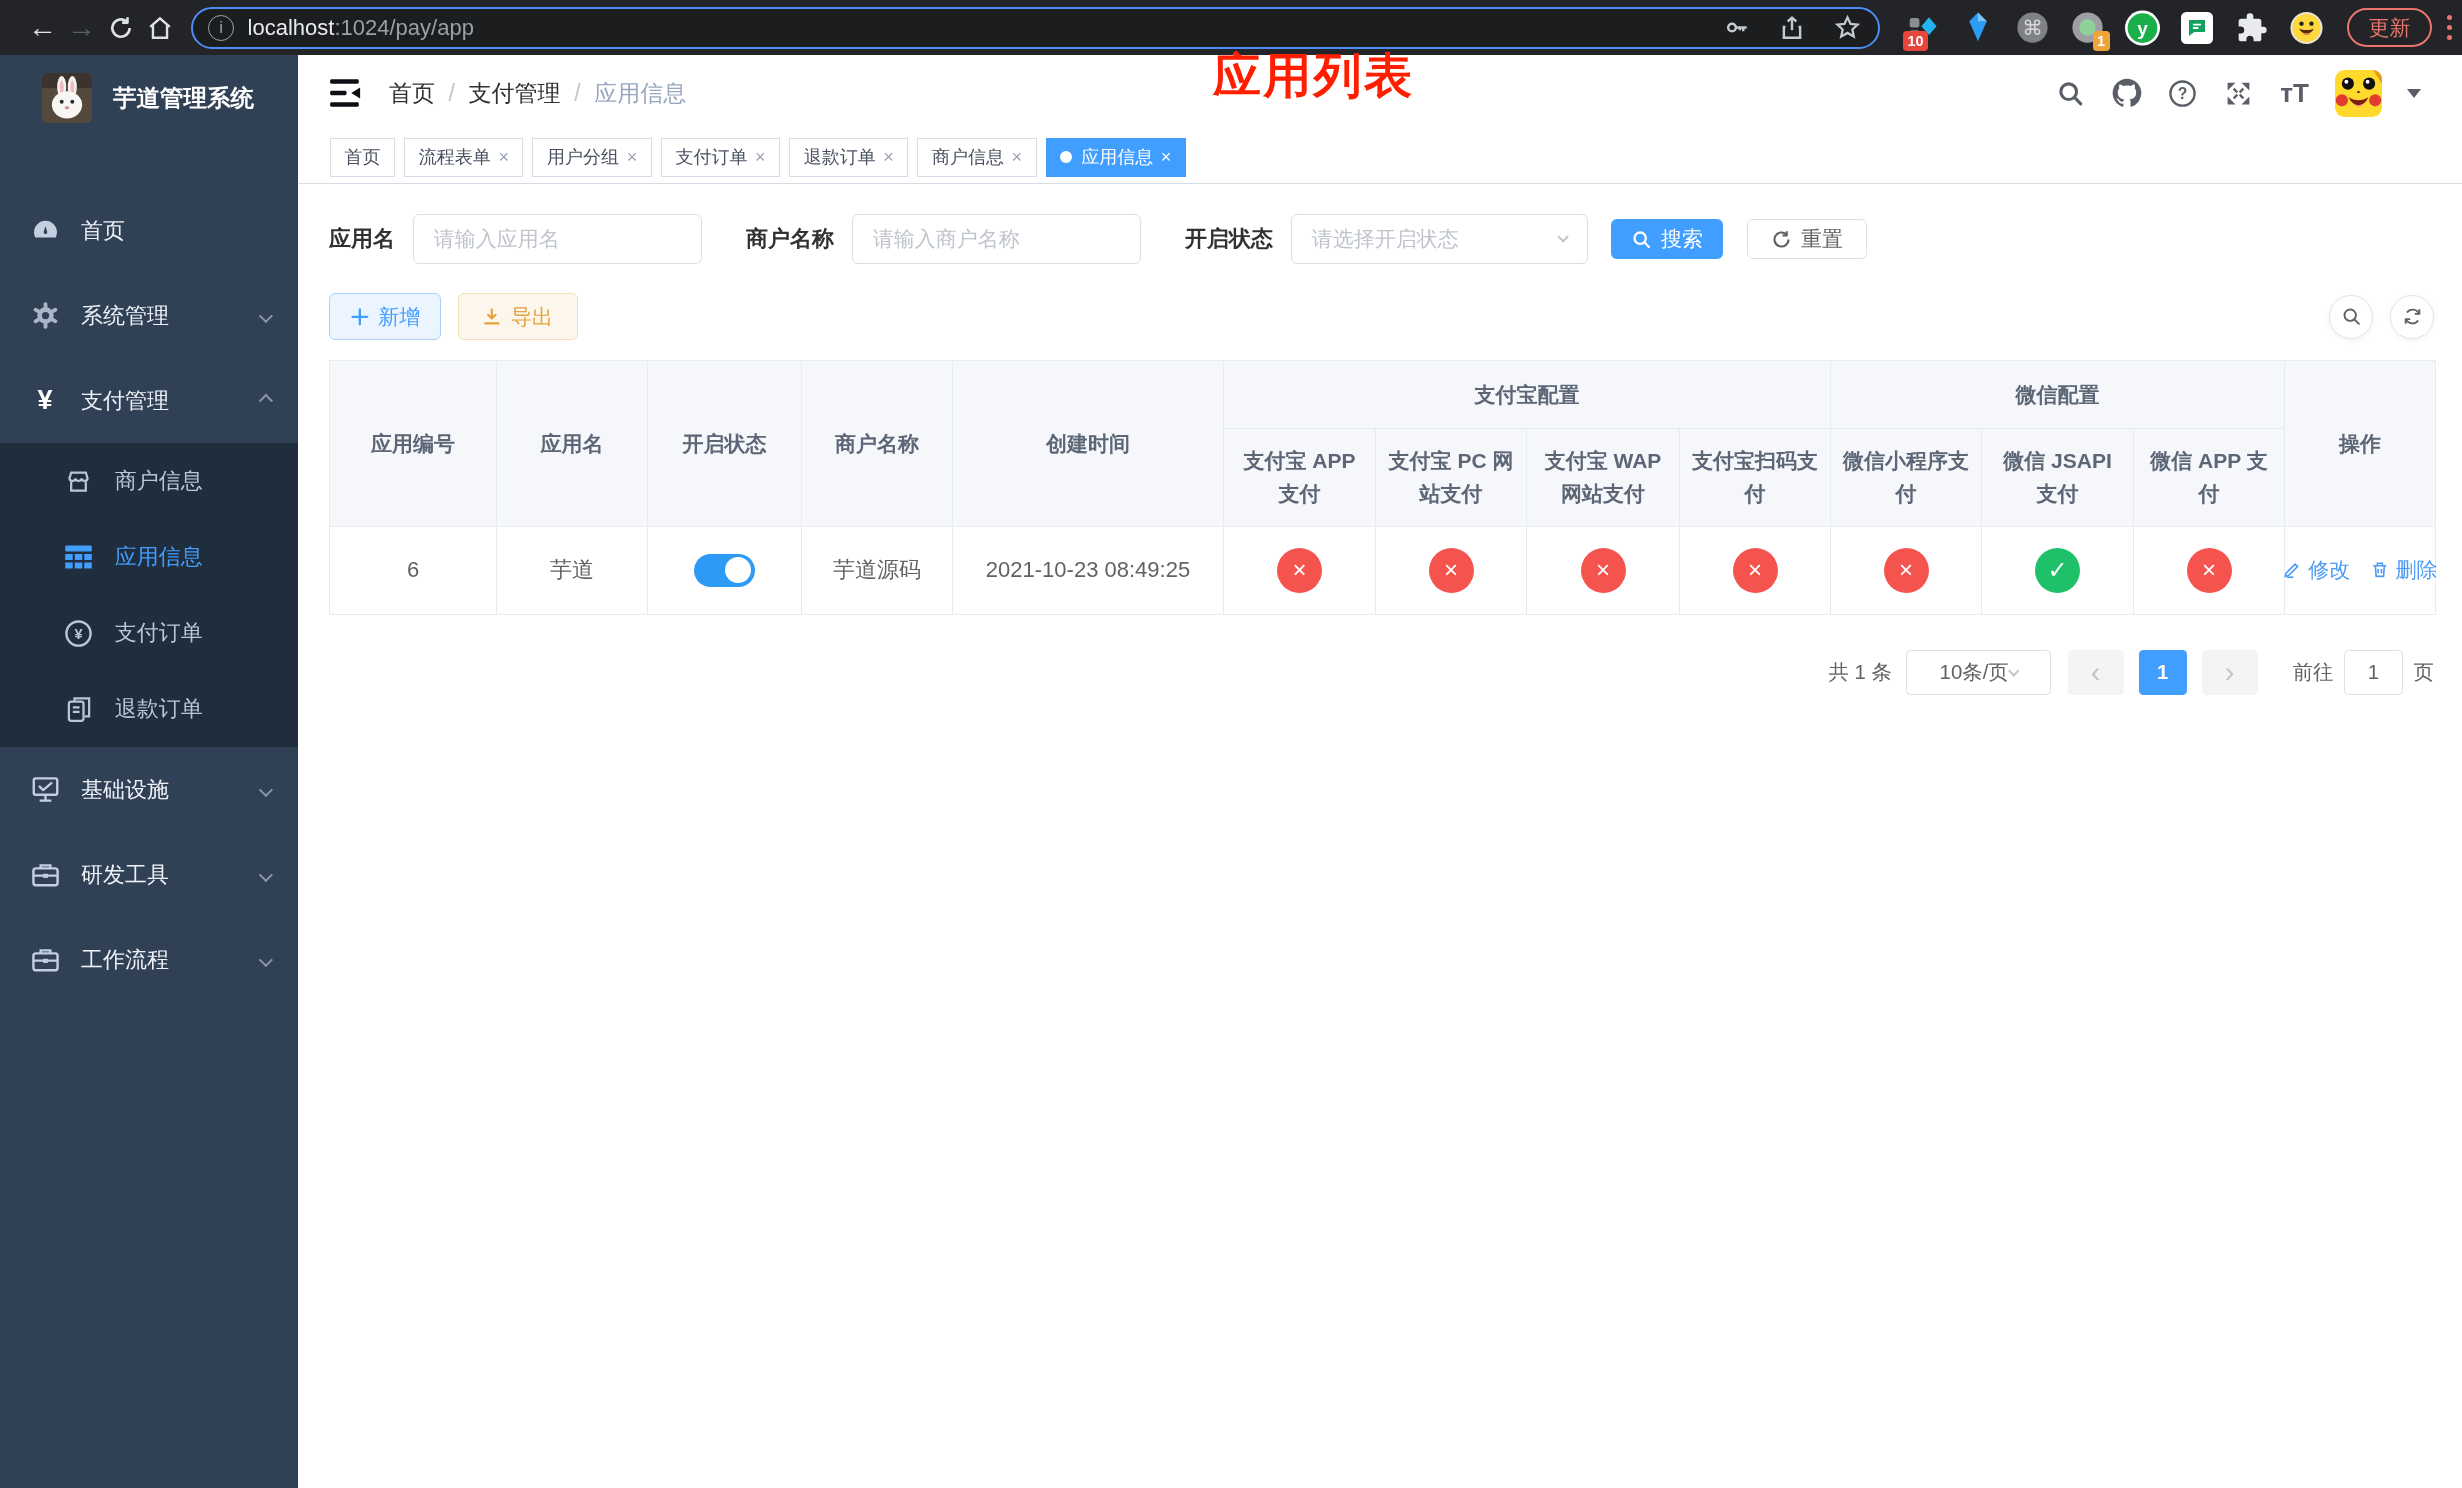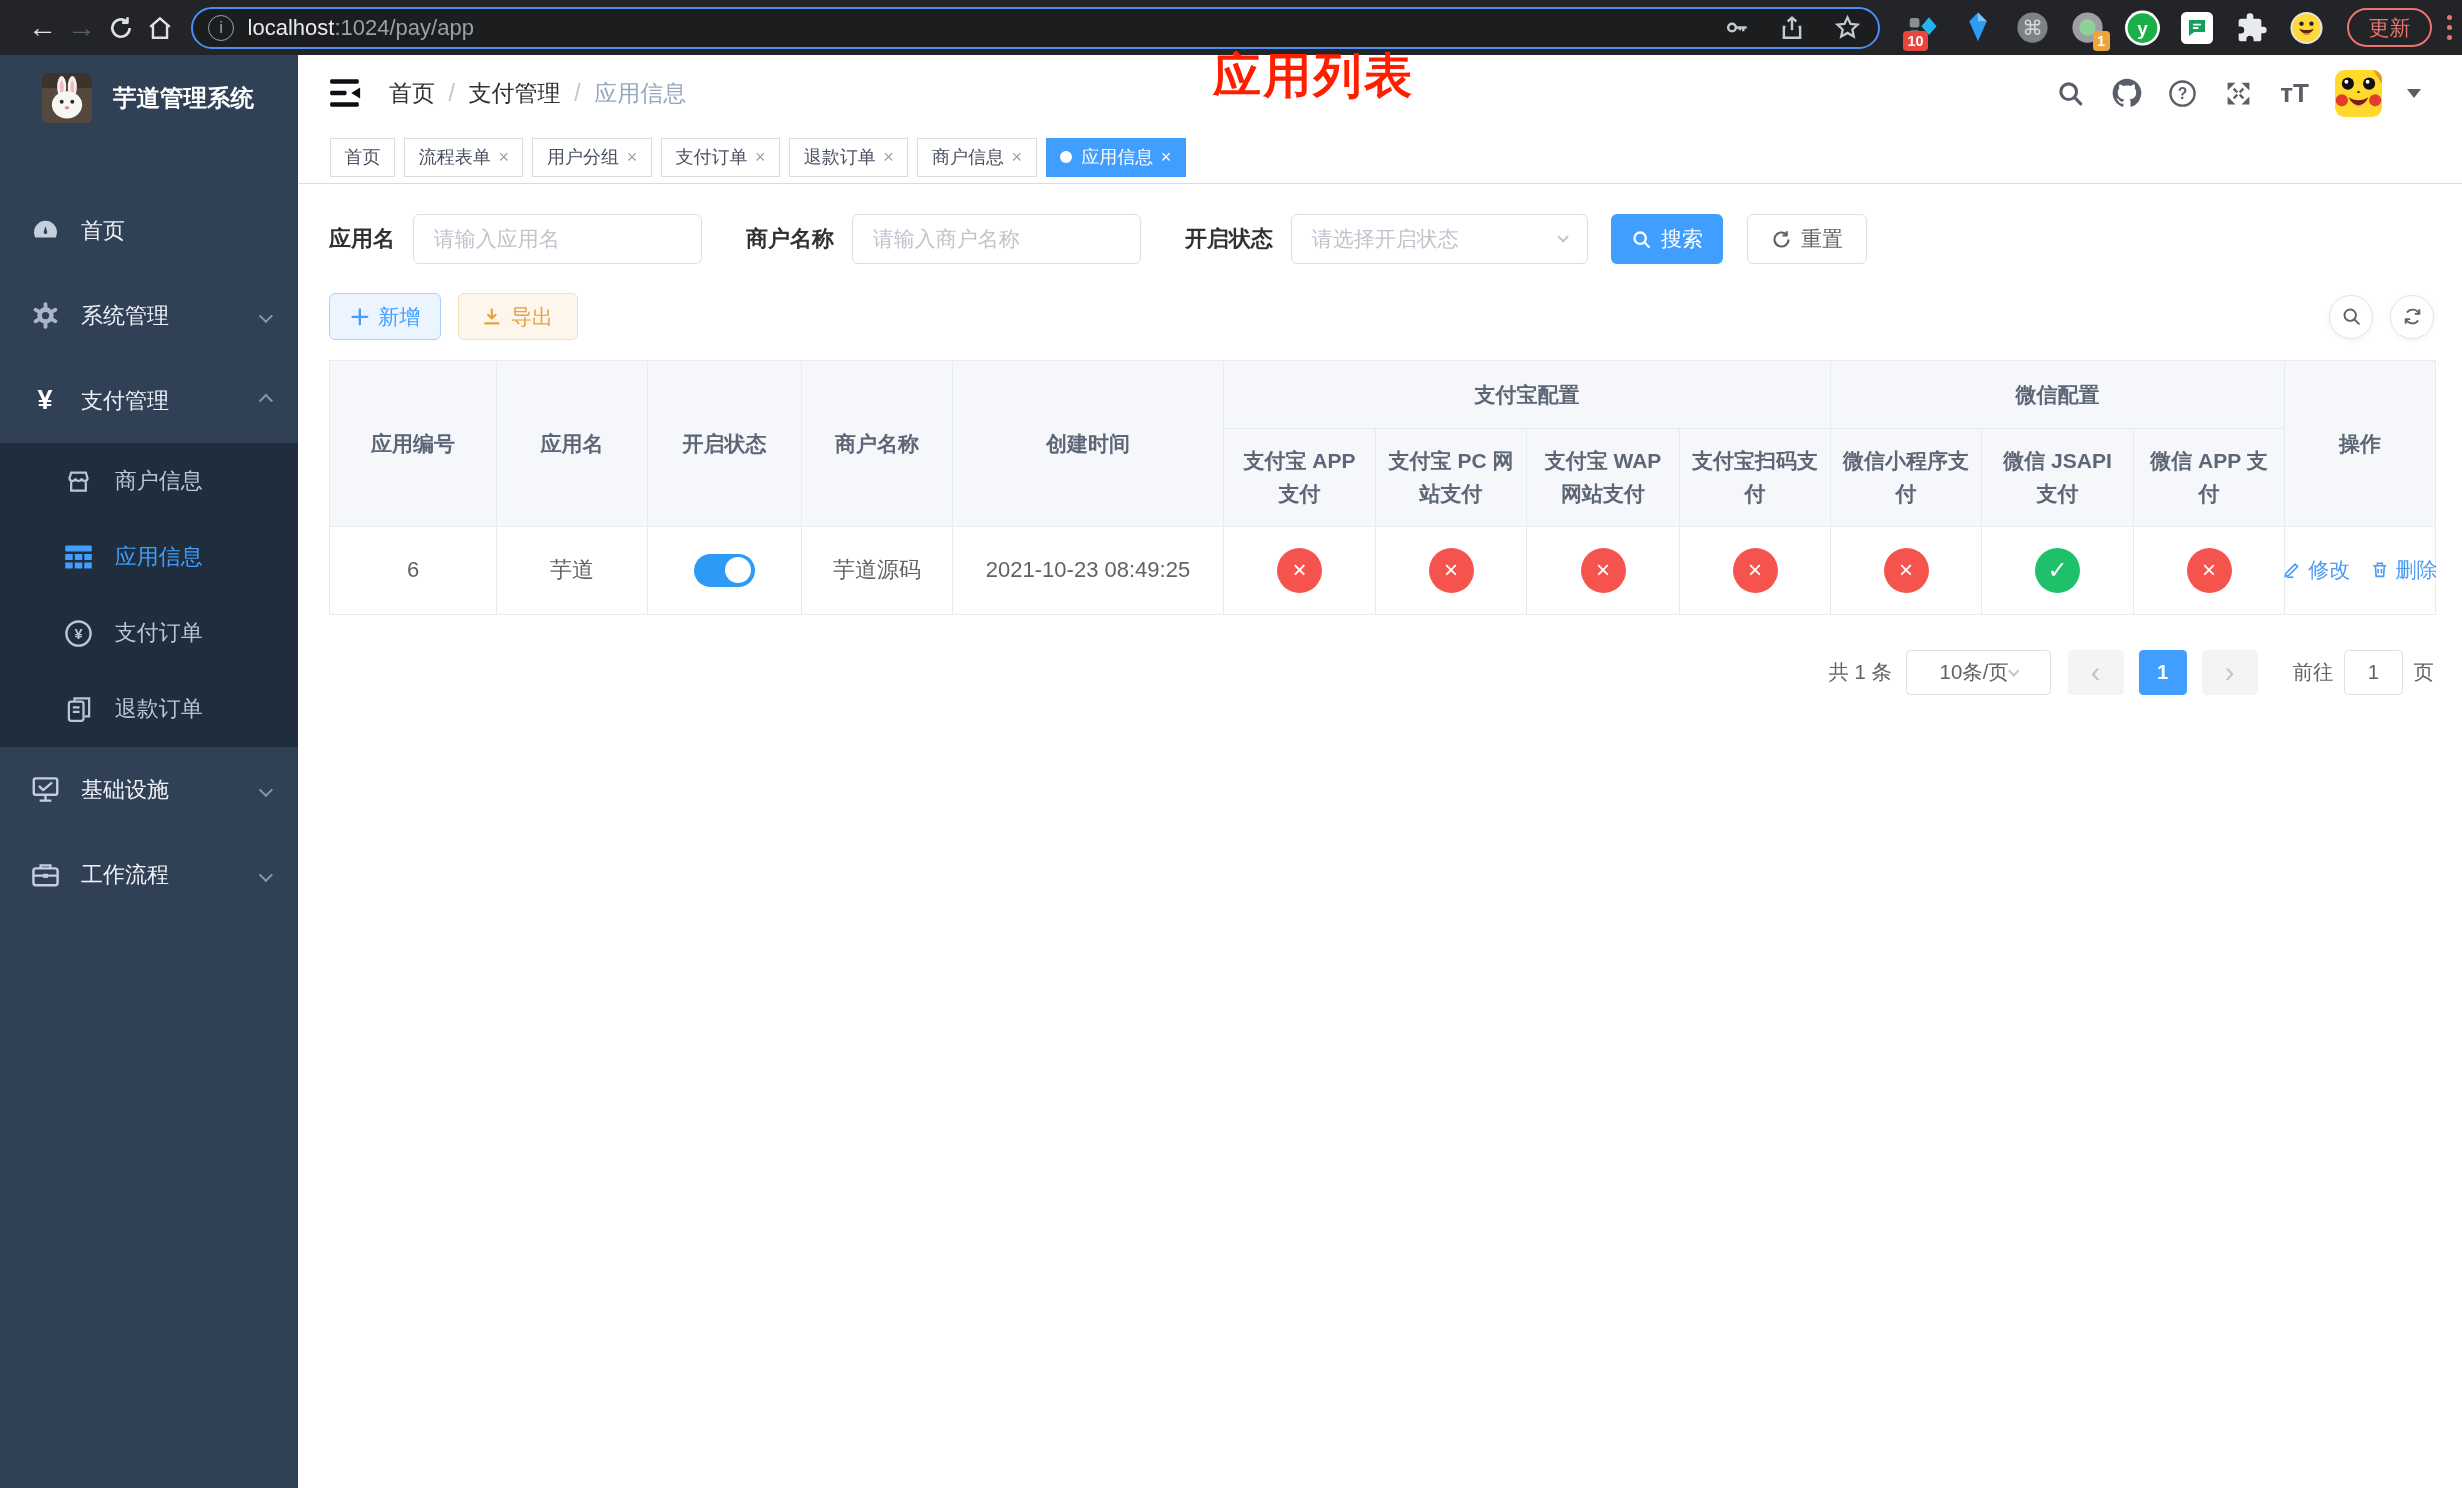--- a/index.html
+++ b/index.html
@@ -89,21 +89,21 @@
   .f-label { font-size:22px; font-weight:bold; color:#303133; white-space:nowrap; }
   .f-input { height:50px; border:1.5px solid #dcdfe6; border-radius:6px; background:#fff; display:flex; align-items:center;
              padding:0 19.7px; margin-left:18px; }
   .f-input input { border:none; outline:none; width:100%; font-size:21px; color:#606266; font-family:inherit; background:transparent; }
   .f-input input::placeholder { color:#bfc4cc; }
   .w-input { width:289px; }
   .f-select { width:297px; justify-content:space-between; cursor:pointer; }
   .f-select .ph { color:#bfc4cc; font-size:21px; }
   .f-select .chev { color:#c0c4cc; width:8.3px; height:8.3px; margin-top:-4.5px; }
   .gap-lg { margin-left:44px; }
-  .btn { height:50px; border-radius:6px; display:flex; align-items:center; justify-content:center; font-size:21px;
+  .btn { height:40px; border-radius:6px; display:flex; align-items:center; justify-content:center; font-size:21px;
          cursor:pointer; white-space:nowrap; border:1.5px solid transparent; }
   .btn svg { margin-right:9px; }
   .btn-primary { background:#409EFF; color:#fff; width:112px; margin-left:23px; }
   .btn-plain { background:#fff; color:#606266; border-color:#dcdfe6; width:120px; margin-left:24px; }
 
   .toolbar-row { margin-top:29px; display:flex; align-items:center; }
   .btn-add { background:#ecf5ff; border-color:#a8d3ff; color:#409EFF; width:112px; height:47px; }
   .btn-export { background:#fdf6ec; border-color:#f6dfb8; color:#e6a23c; width:120px; height:47px; margin-left:16.7px; }
   .round-btns { margin-left:auto; display:flex; gap:16.7px; }
   .round-btn { width:44px; height:44px; border-radius:50%; border:1.5px solid #dfe4ed; background:#fff; color:#606266;
@@ -361,20 +361,31 @@
             <svg width="29" height="27" viewBox="0 0 24 23" fill="none" stroke="#c4cfdf" stroke-width="2">
               <rect x="2" y="2" width="20" height="14" rx="1.6"></rect>
               <path d="m7 9 3 3 7-6" stroke-linecap="round" stroke-linejoin="round"></path>
               <path d="M12 16v5M7 21h10"></path>
             </svg>
           </span>
           <span class="mi-label">基础设施</span>
           <span class="chev"></span>
         </div>
 
+        <div class="m-item">
+          <span class="mi-icon">
+            <svg width="29" height="26" viewBox="0 0 24 21" fill="none" stroke="#c4cfdf" stroke-width="2">
+              <rect x="2" y="5" width="20" height="14" rx="2"></rect>
+              <path d="M8 5V2.5h8V5M2 11h20"></path>
+              <rect x="10" y="9.5" width="4" height="3.4" fill="#c4cfdf" stroke="none"></rect>
+            </svg>
+          </span>
+          <span class="mi-label">研发工具</span>
+          <span class="chev"></span>
+        </div>
 
         <div class="m-item">
           <span class="mi-icon">
             <svg width="29" height="26" viewBox="0 0 24 21" fill="none" stroke="#c4cfdf" stroke-width="2">
               <rect x="2" y="5" width="20" height="14" rx="2"></rect>
               <path d="M8 5V2.5h8V5M2 11h20"></path>
               <rect x="10" y="9.5" width="4" height="3.4" fill="#c4cfdf" stroke="none"></rect>
             </svg>
           </span>
           <span class="mi-label">工作流程</span>

